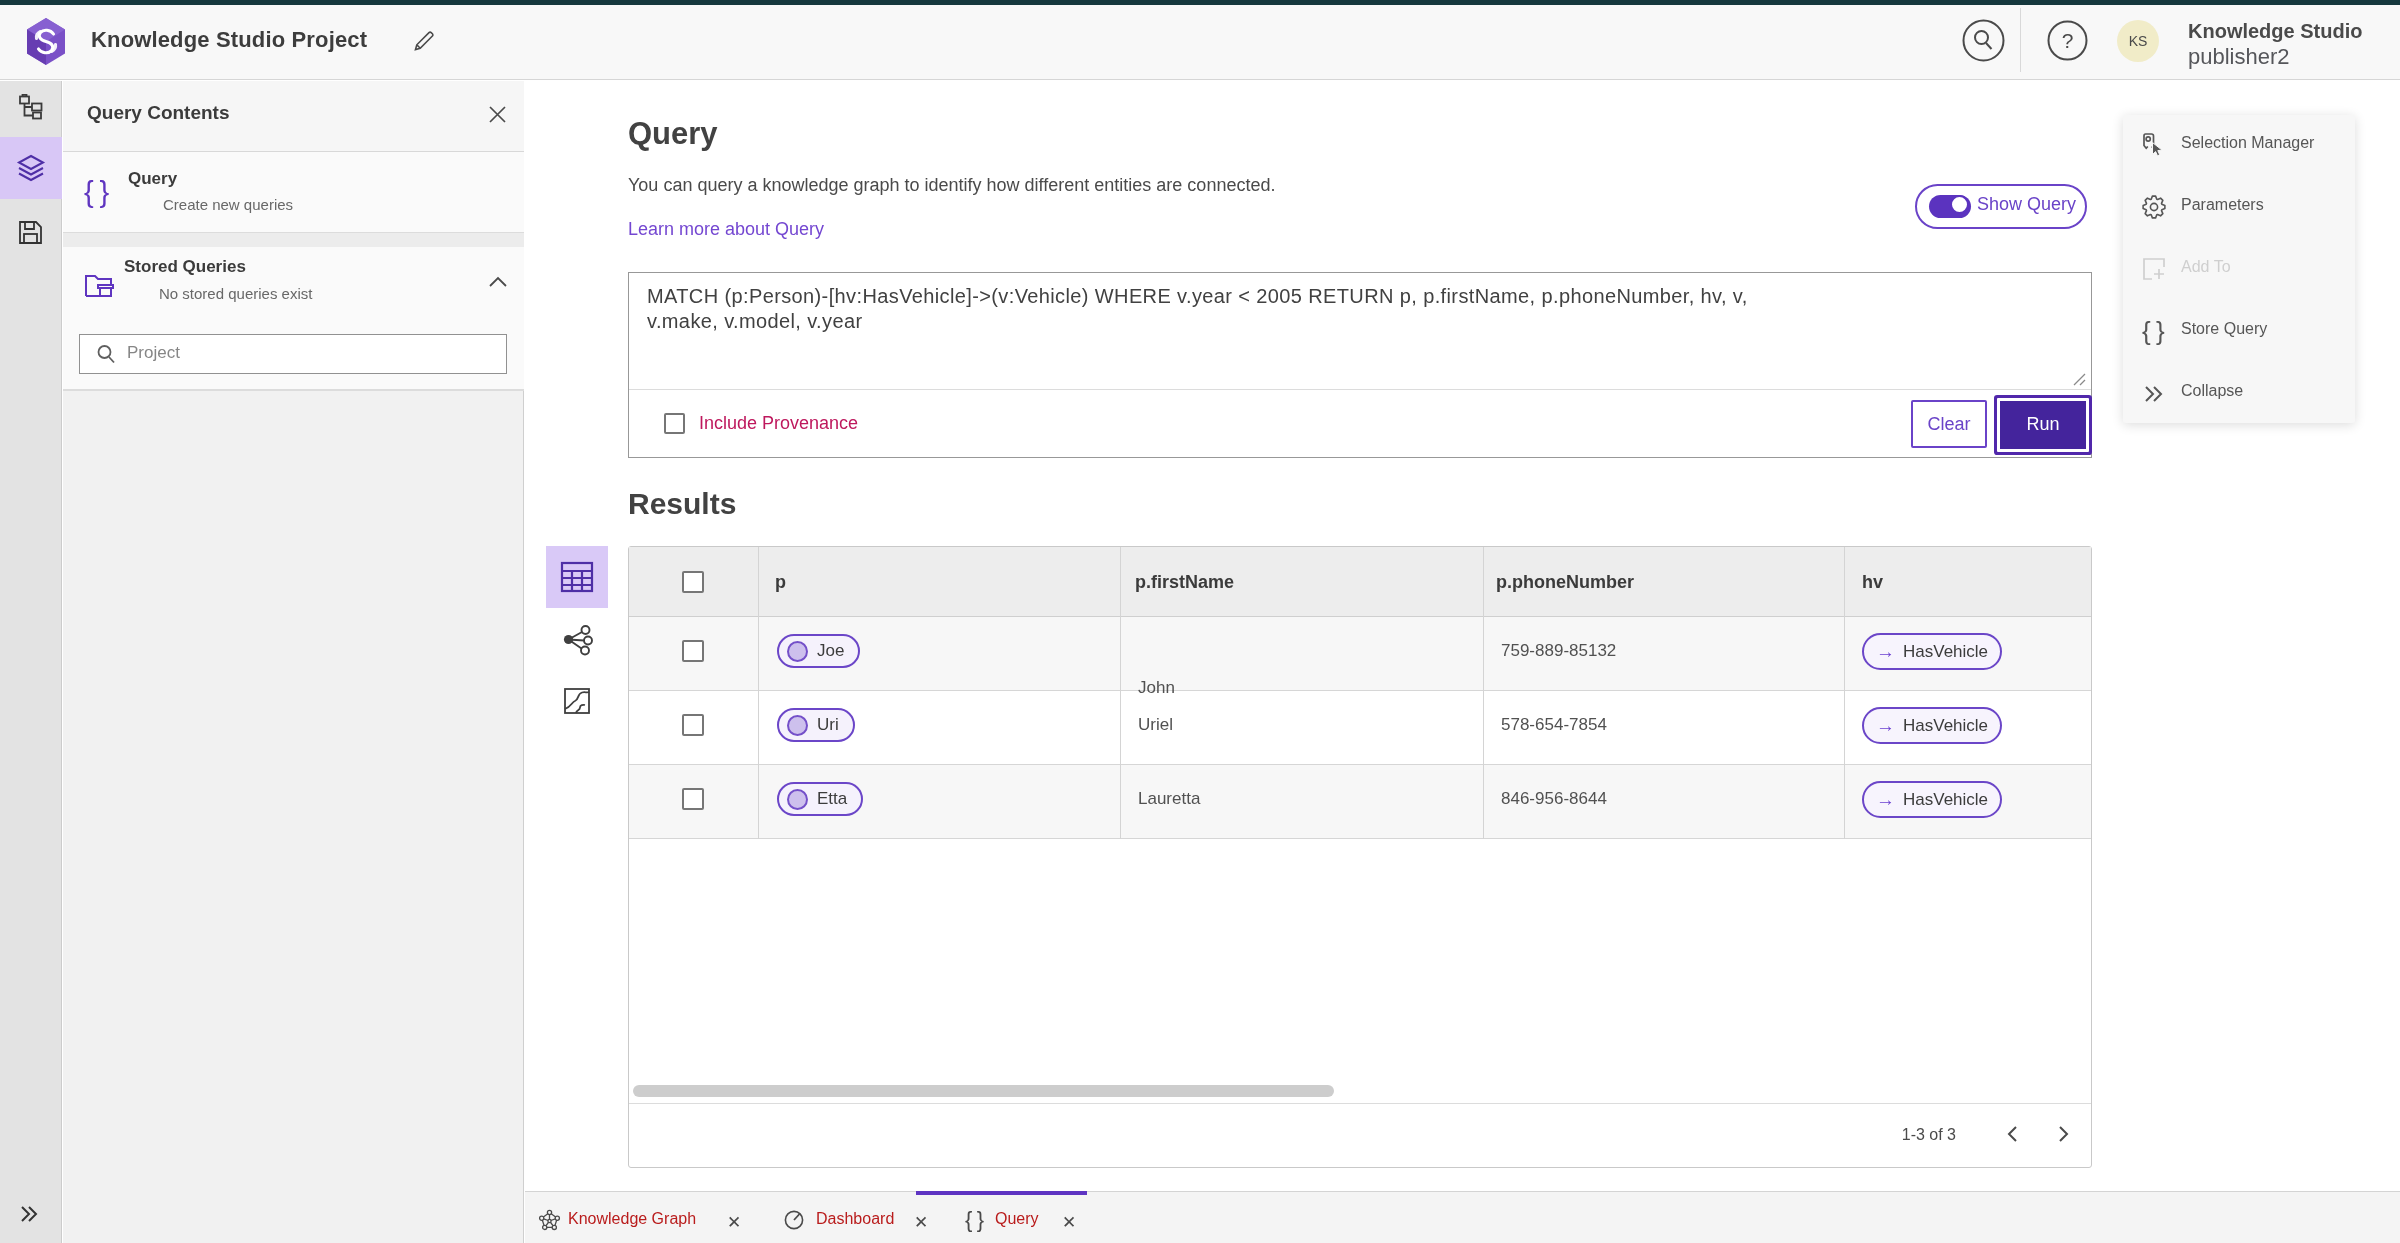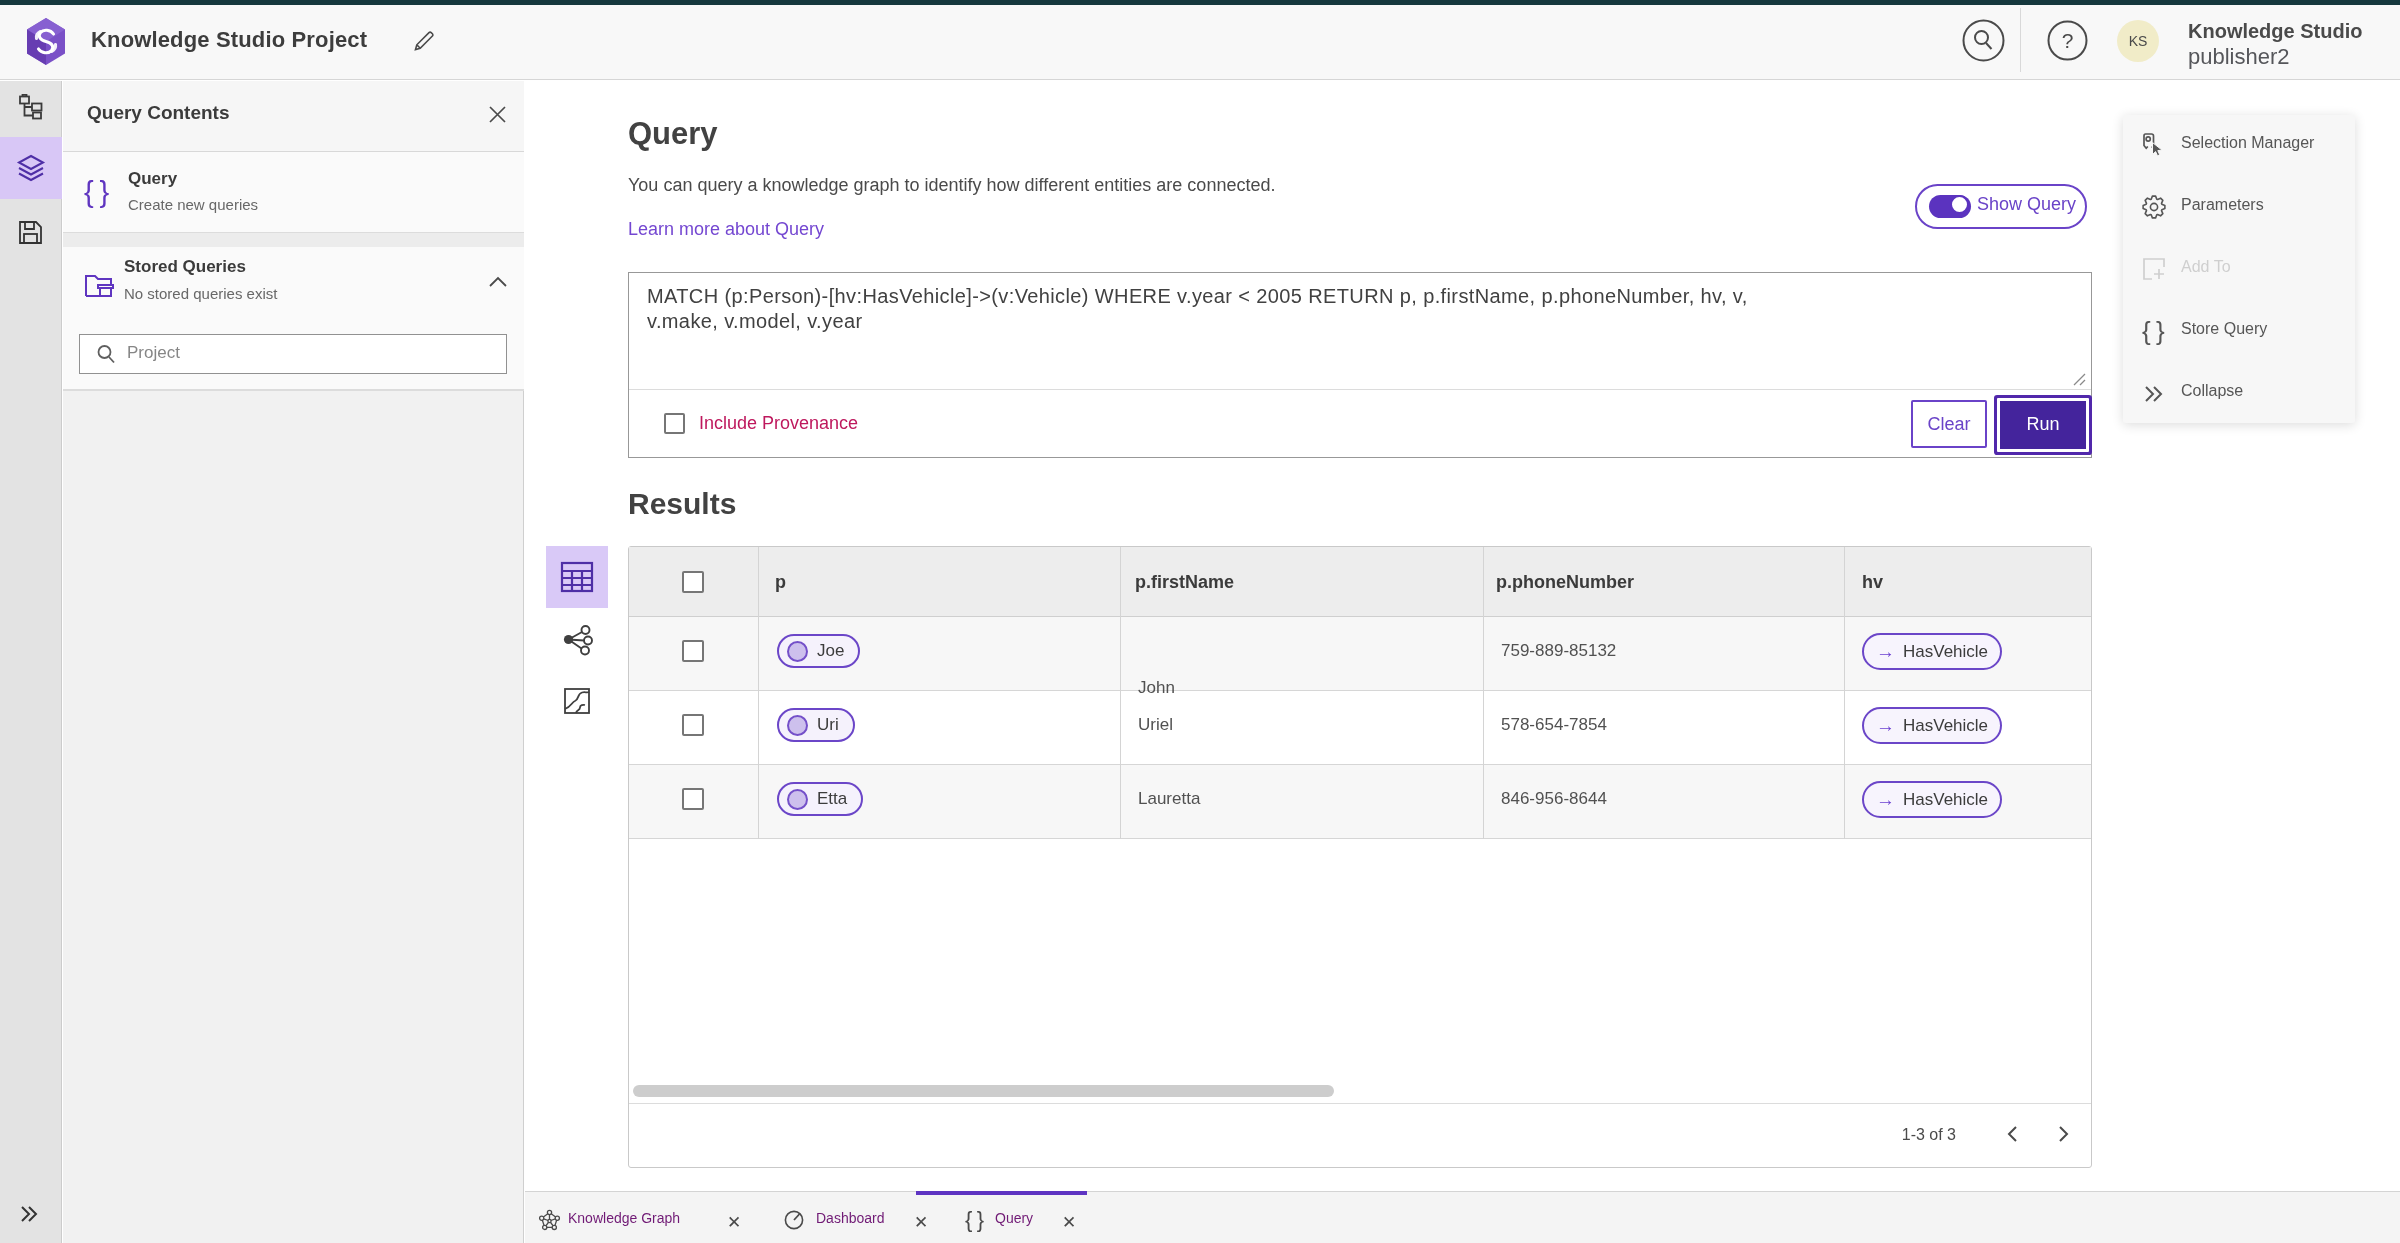--- a/index.html
+++ b/index.html
@@ -18,21 +18,21 @@
   
   #rail { left:0; top:81px; width:62px; height:1162px; background:#e3e3e3; border-right:1px solid #cccccc; }
   #rail-active { left:0; top:137px; width:62px; height:62px; background:#d8c7f6; }
   
   #panel { left:63px; top:81px; width:461px; height:1162px; background:#f1f1f1; border-right:1px solid #cfcfcf; }
   #panel-head { left:63px; top:81px; width:461px; height:71px; background:#f6f6f6; border-bottom:1px solid #d8d8d8;}
   #panel-title { left:87px; top:102px; font-size:19px; font-weight:700; color:#3b3b3b; }
   #sec-query { left:63px; top:152px; width:461px; height:81px; background:#fafafa; border-bottom:1px solid #dcdcdc; }
   #sec-stored { left:63px; top:247px; width:461px; height:143px; background:#fafafa; border-bottom:1px solid #dcdcdc; }
   .item-title { font-size:17px; font-weight:700; color:#3b3b3b; }
-  .item-sub { font-size:15px; color:#686868; }
+  .item-sub { font-size:15px; color:#686868;margin-left:35px; }
   #filter { left:79px; top:334px; width:428px; height:40px; background:#fff; border:1px solid #919191; }
   #filter-ph { left:127px; top:343px; font-size:17px; color:#868686; }
   
   #main { left:525px; top:81px; width:1875px; height:1110px; background:#fff; }
   h1#q-h { position:absolute; left:628px; top:116px; font-size:31px; font-weight:700; color:#424242; }
   #q-desc { left:628px; top:175px; font-size:18px; color:#4a4a4a; }
   #q-link { left:628px; top:219px; font-size:18px; color:#7447d1; }
   #toggle-wrap { left:1915px; top:184px; width:172px; height:45px; border:2px solid #6a43c8; border-radius:23px; background:#fff; }
   #toggle-track { left:1929px; top:195px; width:42px; height:23px; background:#5b33bf; border-radius:12px; }
   #toggle-knob { left:1950px; top:195px; width:19px; height:19px; background:#fff; border:2px solid #5b33bf; border-radius:50%; }
@@ -68,21 +68,21 @@
   #scrollthumb { left:633px; top:1085px; width:701px; height:12px; background:#cdcdcd; border-radius:6px; }
   #tbl-foot-div { left:629px; top:1103px; width:1462px; height:1px; background:#dcdcdc; }
   #pag { left:1871px; top:1126px; width:85px; font-size:16px; color:#4a4a4a; text-align:right; }
   
   #menu { left:2123px; top:115px; width:232px; height:308px; background:#f7f7f7; border-radius:3px;
     box-shadow:0 2px 12px rgba(0,0,0,0.14); }
   .mi-lbl { position:absolute; left:2181px; font-size:16px; color:#565656; }
   
   #btmbar { left:525px; top:1191px; width:1875px; height:52px; background:#f4f4f4; border-top:1px solid #d4d4d4; }
   #tab-line { left:916px; top:1191px; width:171px; height:4px; background:#5e34c2; }
-  .tab-lbl { position:absolute; top:1210px; font-size:14px; color:#701a75; }
+  .tab-lbl { position:absolute; top:1210px; font-size:16px; color:#b91c1c; }
   .tab-x { position:absolute; top:1212px; font-size:17px; color:#4a4a4a; }
   svg { position:absolute; overflow:visible; }
 </style>
 </head>
 <body>
 <div class="abs" id="topstrip"></div>
 <div class="abs" id="header"></div>
 
 <svg class="abs" style="left:27px; top:18px" width="38" height="47" viewBox="0 0 38 47">
   <polygon points="19,0 38,11.5 38,35.5 19,47 0,35.5 0,11.5" fill="#7a50c7"></polygon>

